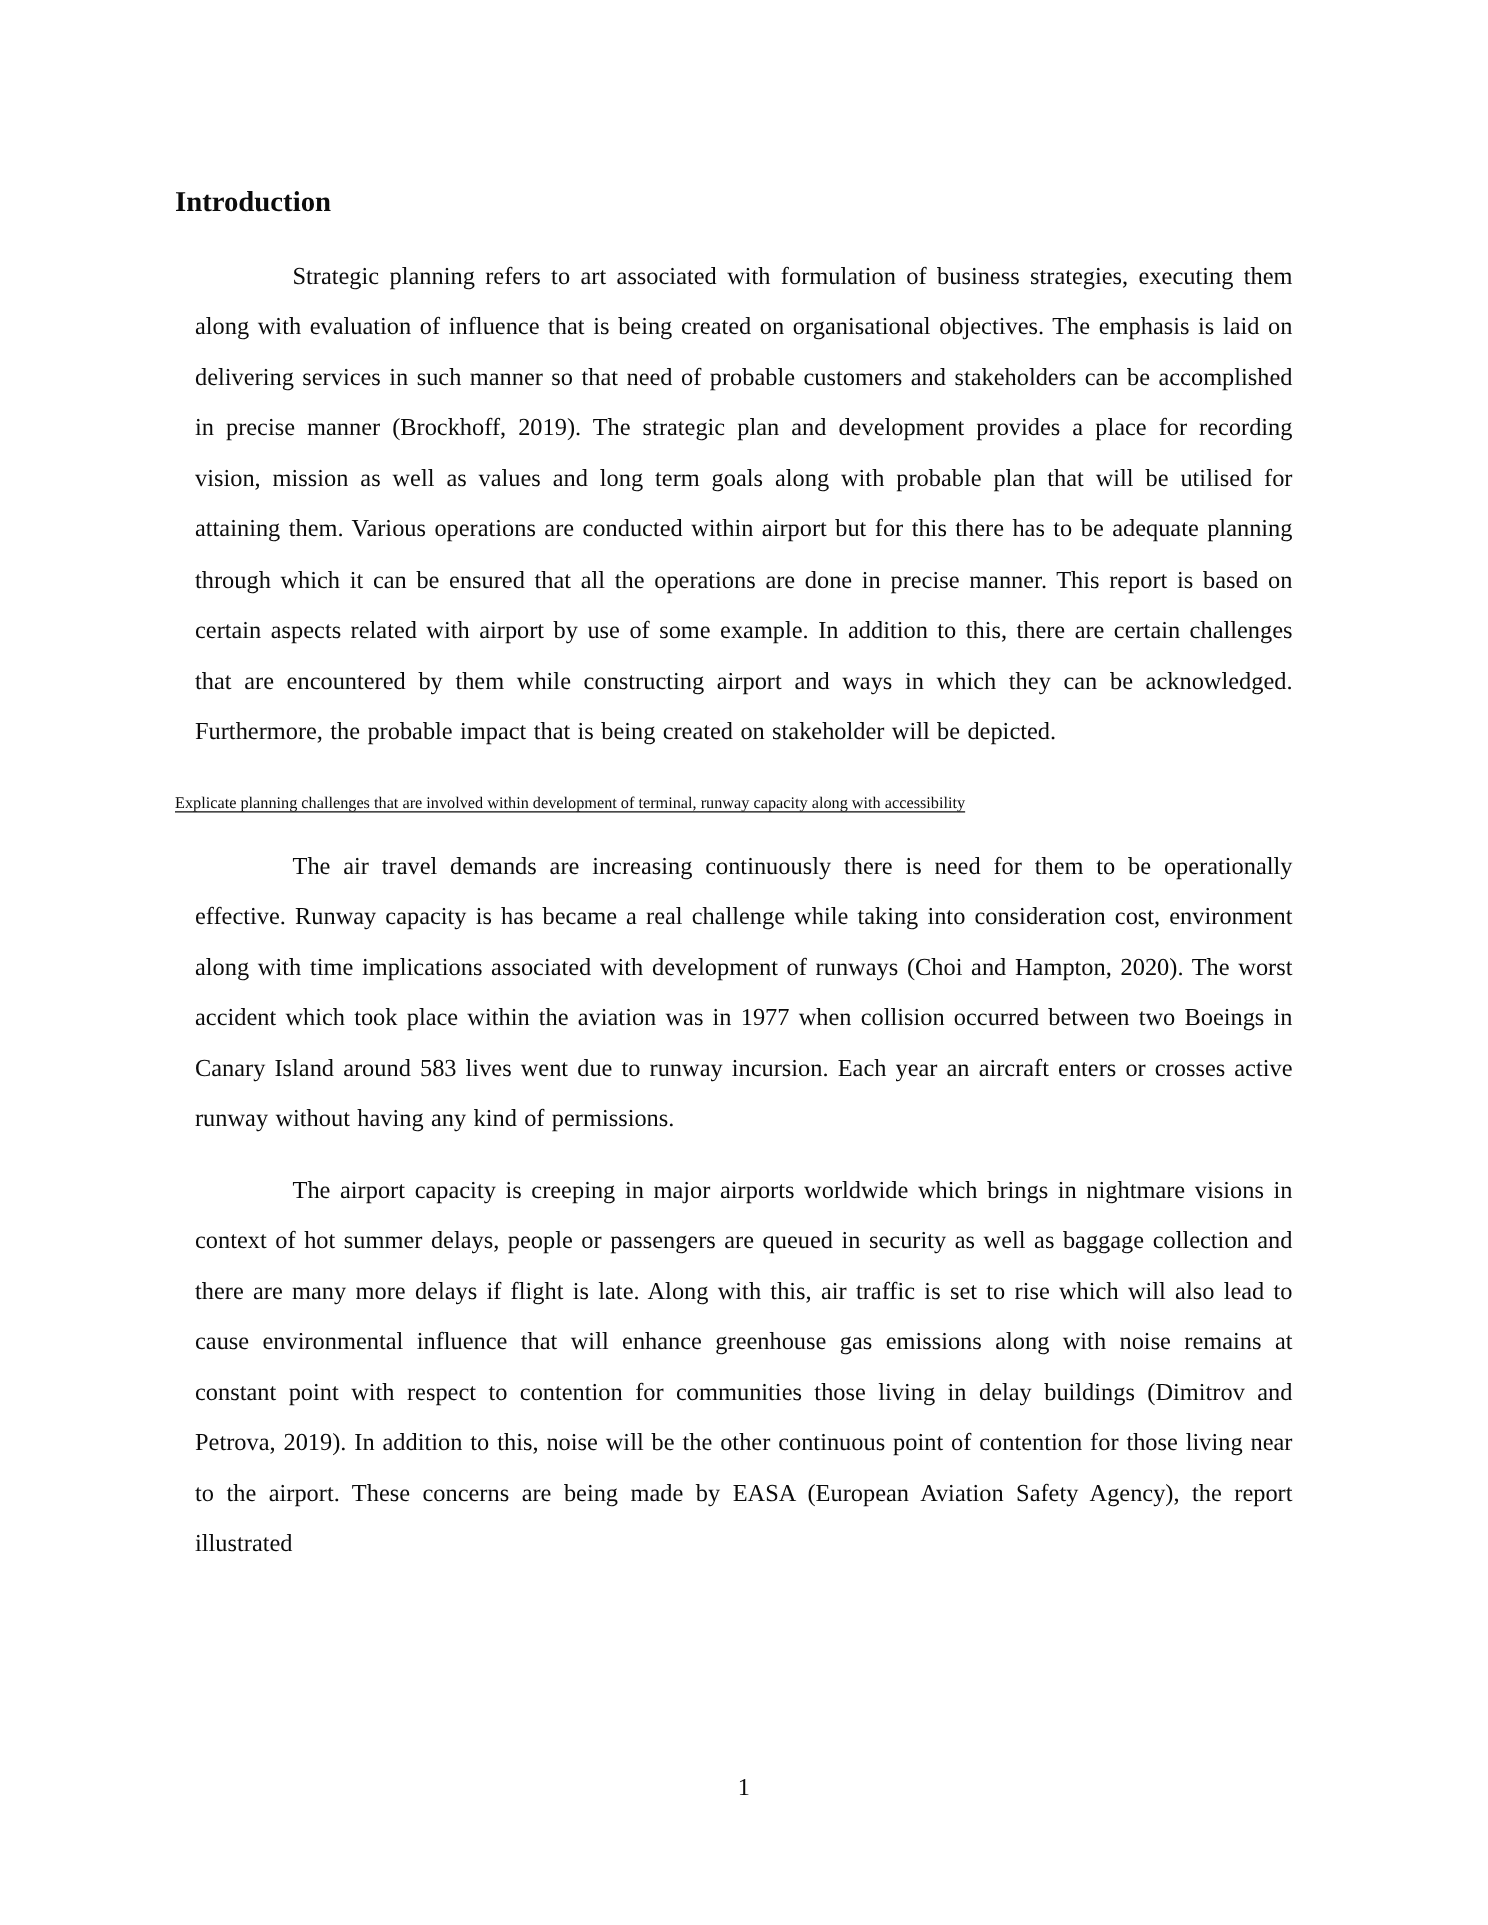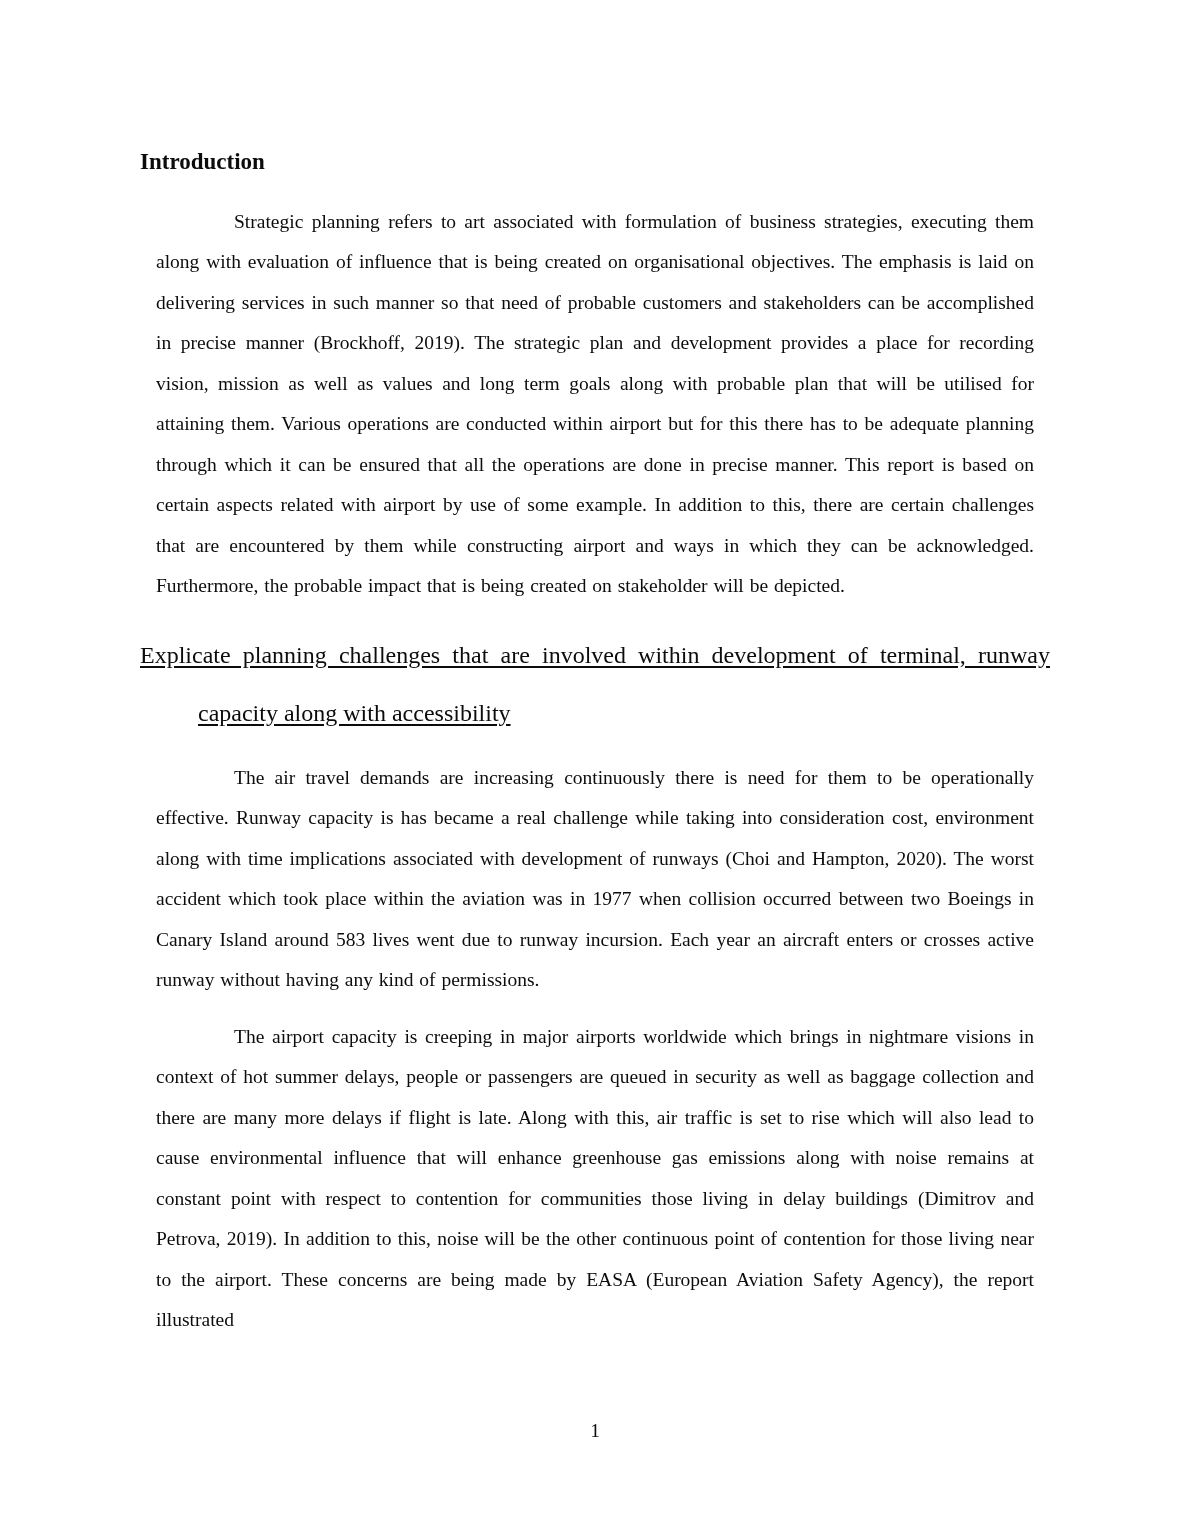--- a/index.html
+++ b/index.html
@@ -26,23 +26,23 @@
   }
   .para {
     font-size: 19.5px;
     line-height: 40.5px;
     text-align: justify;
     text-indent: 78px;
     margin: 16px;
     word-spacing: 1px;
   }
   .subheading {
-    font-size: 24px;
+    font-size: 13px;
     font-weight: normal;
-    line-height: 58px;
+    line-height: 32px;
     margin: 19px 0 0 0;
     padding-left: 58px;
     text-indent: -58px;
     text-decoration: underline;
     text-underline-offset: 3px;
     text-align: justify;
   }
   .page-number {
     position: absolute;
     bottom: 98px;

